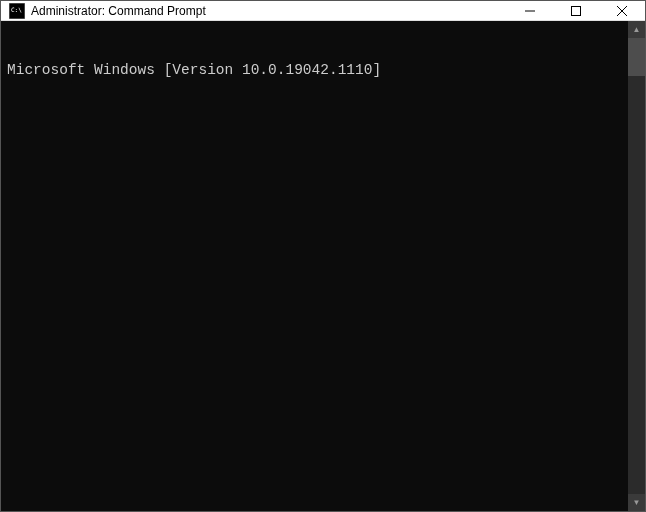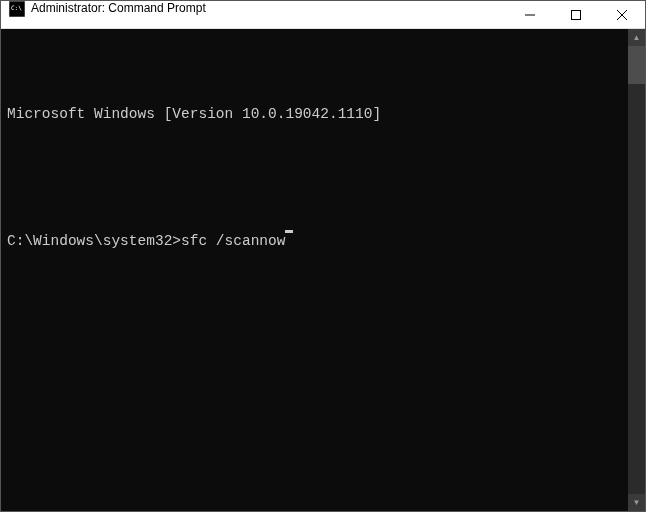--- a/index.html
+++ b/index.html
@@ -16,24 +16,24 @@
     }
     .window {
       width: 646px;
       height: 512px;
       background: #ffffff;
       border: 1px solid #555;
       display: flex;
       flex-direction: column;
     }
     .titlebar {
-      height: 28px;
+      height: 20px;
       background: #ffffff;
       display: flex;
-      align-items: flex-start;
+      align-items: center;
       padding-left: 8px;
       border-bottom: 1px solid #e0e0e0;
       user-select: none;
     }
     .titlebar-icon {
       width: 16px;
       height: 16px;
       margin-right: 6px;
       display: flex;
       align-items: center;
@@ -69,21 +69,20 @@
       padding: 4px 6px;
       font-family: Consolas, "Courier New", monospace;
       font-size: 14.5px;
       line-height: 1.25;
       color: #cccccc;
       white-space: pre;
       overflow: hidden;
     }
     .terminal-line {
       display: block;
-      margin-top: 36px;
     }
     .prompt-line {
       display: flex;
     }
     .cursor {
       display: inline-block;
       width: 8px;
       height: 3px;
       background: #cccccc;
       margin-left: 0px;
@@ -152,21 +151,20 @@
           <line x1="0" y1="0" x2="10" y2="10" stroke="#000" stroke-width="1"></line>
           <line x1="10" y1="0" x2="0" y2="10" stroke="#000" stroke-width="1"></line>
         </svg>
       </button>
     </div>
   </div>
   <div class="terminal-area">
     <div class="terminal-content">
       <span class="terminal-line">Microsoft Windows [Version 10.0.19042.1110]</span>
       <span class="terminal-line"></span>
-      <span class="prompt-line"><span>C:\Windows\system32&gt;</span><span>sfc /scannow</span><span class="cursor"></span></span>
     </div>
     <div class="scrollbar">
       <div class="scrollbar-up">
         <span class="arrow-glyph">▲</span>
       </div>
       <div class="scrollbar-thumb"></div>
       <div class="scrollbar-down">
         <span class="arrow-glyph">▼</span>
       </div>
     </div>

